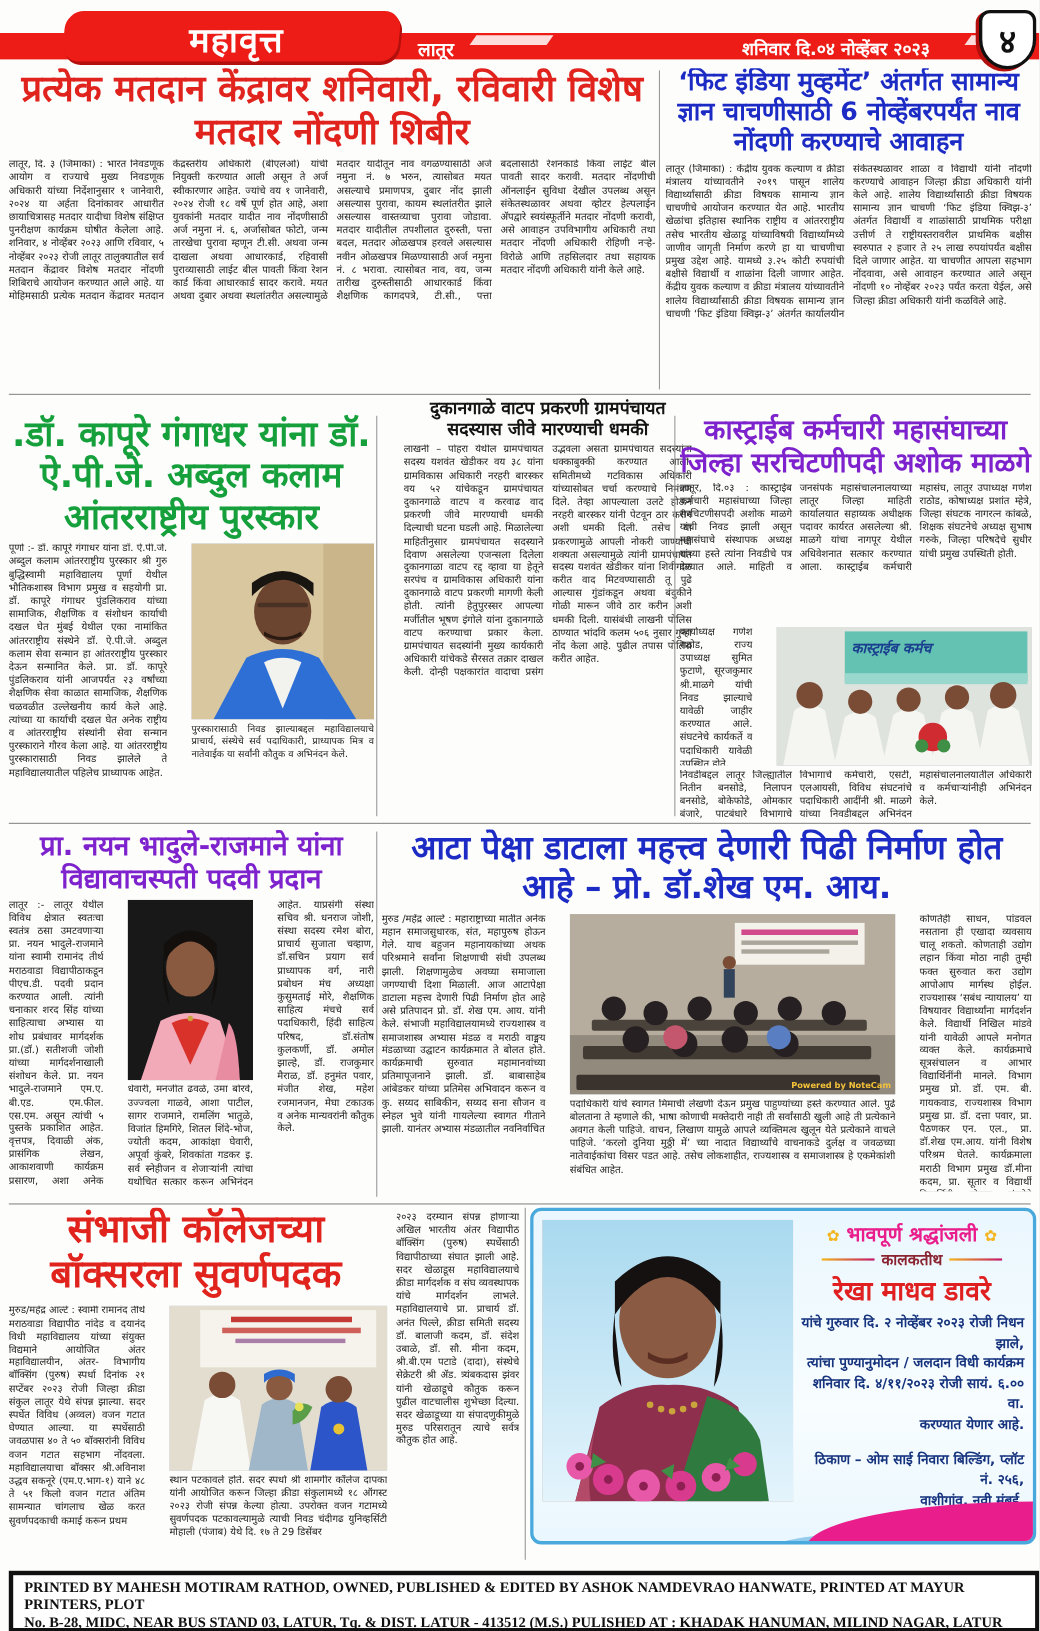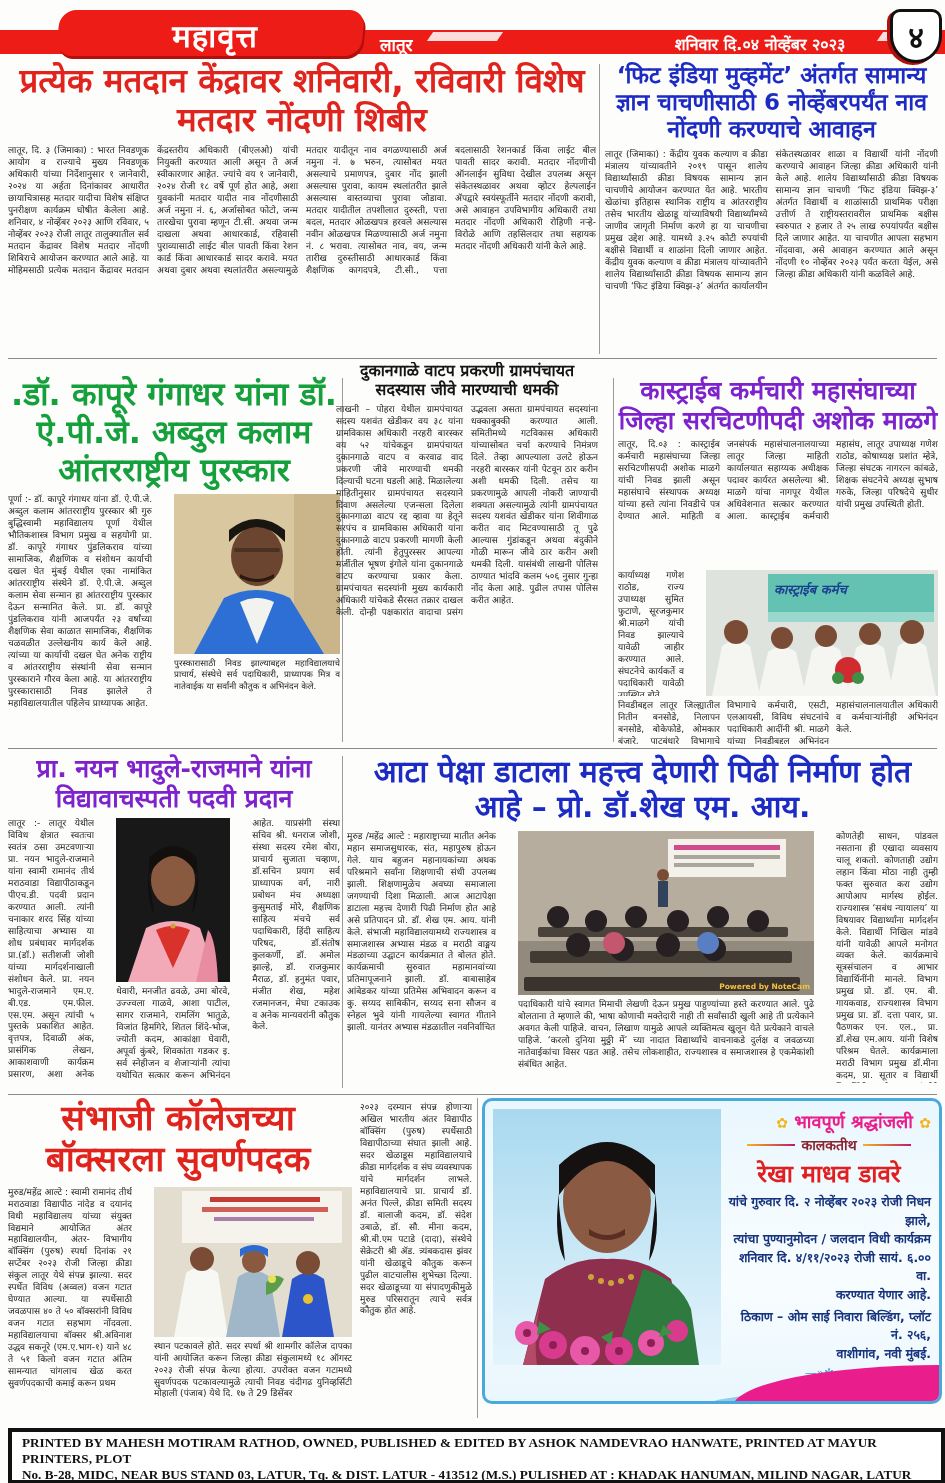--- a/index.html
+++ b/index.html
@@ -40,21 +40,21 @@
   .flexrow{display:flex;gap:22px;}
   .photo{position:relative;background:#ccc;overflow:hidden;flex:none;}
   .photo svg{display:block;width:100%;height:100%;}
   .ph-overlay{position:absolute;font-weight:bold;pointer-events:none;}
   
   .obit{position:absolute;left:482px;top:1098px;width:454px;height:300px;
         border:3px solid #49a8dc;border-radius:10px;
         background:linear-gradient(180deg,#eaf7fe 0%,#f8fdff 60%,#eaf7fe 100%);overflow:hidden;}
   .obit-photo{position:absolute;left:8px;top:8px;width:228px;height:256px;}
   .obit-right{position:absolute;left:242px;top:6px;width:204px;text-align:center;}
-  .obit-head{color:#e91e8c;font-size:18px;font-weight:bold;margin:2px 0;text-align:right;}
+  .obit-head{color:#e91e8c;font-size:18px;font-weight:bold;margin:2px 0;}
   .obit-flower{color:#f3b41c;font-size:14px;}
   .kala-row{display:flex;align-items:center;justify-content:center;gap:6px;margin:2px 0;}
   .kala-line{height:2px;width:48px;background:linear-gradient(90deg,#f3b41c,#c2186a);}
   .kala-text{color:#8a2430;font-size:14px;font-weight:bold;}
   .obit-name{color:#e02020;font-size:24px;font-weight:bold;margin:2px 0 4px;}
   .obit-detail{color:#16337e;font-size:12.4px;font-weight:bold;line-height:1.5;text-align:right;}
   .obit-div{color:#49a8dc;font-size:12px;margin:3px 0;}
   .obit-mlabel{color:#e91e8c;font-size:14px;font-weight:bold;margin-top:2px;}
   .obit-mourners{color:#16337e;font-size:12.6px;font-weight:bold;line-height:1.45;}
   .obit-wave{position:absolute;right:-4px;bottom:-6px;width:210px;height:42px;background:#e91e8c;
@@ -115,21 +115,21 @@
             <path d="M66 80 Q83 90 100 80 L100 84 Q83 92 66 84Z" fill="#2a1a12"></path>
           </svg>
         </div>
         <div class="caption" style="margin-top:4px;">पुरस्कारासाठी निवड झाल्याबद्दल महाविद्यालयाचे प्राचार्य, संस्थेचे सर्व पदाधिकारी, प्राध्यापक मित्र व नातेवाईक या सर्वांनी कौतुक व अभिनंदन केले.</div>
       </div>
     </div>
   </div>
 
   <div class="vr" style="left:342px;top:378px;height:364px;"></div>
 
-  <div class="art" style="left:336px;top:362px;width:262px;height:382px;">
+  <div class="art" style="left:367px;top:362px;width:262px;height:382px;">
     <h1 class="hl black" style="font-size:16px;">दुकानगाळे वाटप प्रकरणी ग्रामपंचायत सदस्यास जीवे मारण्याची धमकी</h1>
     <div class="body cols2" style="height:330px;margin-top:4px;">लाखनी – पोहरा येथील ग्रामपंचायत सदस्य यशवंत खेडीकर वय ३८ यांना ग्रामविकास अधिकारी नरहरी बारस्कर वय ५२ यांचेकडून ग्रामपंचायत दुकानगाळे वाटप व करवाढ वाद प्रकरणी जीवे मारण्याची धमकी दिल्याची घटना घडली आहे. मिळालेल्या माहितीनुसार ग्रामपंचायत सदस्याने दिवाण असलेल्या एजन्सला दिलेला दुकानगाळा वाटप रद्द व्हावा या हेतूने सरपंच व ग्रामविकास अधिकारी यांना दुकानगाळे वाटप प्रकरणी मागणी केली होती. त्यांनी हेतुपुरस्सर आपल्या मर्जीतील भूषण इंगोले यांना दुकानगाळे वाटप करण्याचा प्रकार केला. ग्रामपंचायत सदस्यांनी मुख्य कार्यकारी अधिकारी यांचेकडे सैरसत तक्रार दाखल केली. दोन्ही पक्षकारांत वादाचा प्रसंग उद्भवला असता ग्रामपंचायत सदस्यांना धक्काबुक्की करण्यात आली. समितीमध्ये गटविकास अधिकारी यांच्यासोबत चर्चा करण्याचे निमंत्रण दिले. तेव्हा आपल्याला उलटे होऊन नरहरी बारस्कर यांनी पेटवून ठार करीन अशी धमकी दिली. तसेच या प्रकरणामुळे आपली नोकरी जाण्याची शक्यता असल्यामुळे त्यांनी ग्रामपंचायत सदस्य यशवंत खेडीकर यांना शिवीगाळ करीत वाद मिटवण्यासाठी तू पुढे आल्यास गुंडांकडून अथवा बंदुकीने गोळी मारून जीवे ठार करीन अशी धमकी दिली. यासंबंधी लाखनी पोलिस ठाण्यात भांदवि कलम ५०६ नुसार गुन्हा नोंद केला आहे. पुढील तपास पोलिस करीत आहेत.</div>
   </div>
 
   <div class="vr" style="left:613px;top:378px;height:364px;"></div>
 
   <div class="art" style="left:618px;top:376px;width:320px;height:368px;">
     <h1 class="hl purple" style="font-size:25px;">कास्ट्राईब कर्मचारी महासंघाच्या जिल्हा सरचिटणीपदी अशोक माळगे</h1>
     <div class="body cols3" style="height:128px;margin-top:4px;">लातूर, दि.०३ : कास्ट्राईब कर्मचारी महासंघाच्या जिल्हा सरचिटणीसपदी अशोक माळगे यांची निवड झाली असून महासंघाचे संस्थापक अध्यक्ष यांच्या हस्ते त्यांना निवडीचे पत्र देण्यात आले. माहिती व जनसंपर्क महासंचालनालयाच्या लातूर जिल्हा माहिती कार्यालयात सहाय्यक अधीक्षक पदावर कार्यरत असलेल्या श्री. माळगे यांचा नागपूर येथील अधिवेशनात सत्कार करण्यात आला. कास्ट्राईब कर्मचारी महासंघ, लातूर उपाध्यक्ष गणेश राठोड, कोषाध्यक्ष प्रशांत म्हेत्रे, जिल्हा संघटक नागरत्न कांबळे, शिक्षक संघटनेचे अध्यक्ष सुभाष गरुके, जिल्हा परिषदेचे सुधीर यांची प्रमुख उपस्थिती होती.</div>
     <div class="flexrow" style="margin-top:3px;">
@@ -318,21 +318,21 @@
       <div class="kala-row">
         <div class="kala-line"></div>
         <span class="kala-text">कालकतीथ</span>
         <div class="kala-line"></div>
       </div>
       <div class="obit-name">रेखा माधव डावरे</div>
       <div class="obit-detail">यांचे गुरुवार दि. २ नोव्हेंबर २०२३ रोजी निधन झाले,</div>
       <div class="obit-detail">त्यांचा पुण्यानुमोदन / जलदान विधी कार्यक्रम</div>
       <div class="obit-detail">शनिवार दि. ४/११/२०२३ रोजी सायं. ६.०० वा.</div>
       <div class="obit-detail">करण्यात येणार आहे.</div>
-      <div class="obit-detail" style="margin-top:3px;">ठिकाण – ओम साई निवारा बिल्डिंग, प्लॉट नं. २५६,</div>
+      <div class="obit-detail" style="margin-top:13px;">ठिकाण – ओम साई निवारा बिल्डिंग, प्लॉट नं. २५६,</div>
       <div class="obit-detail">वाशीगांव, नवी मुंबई.</div>
       <div class="obit-div">—»✻«—</div>
       <div class="obit-mlabel">शोकाकुल</div>
       <div class="obit-mourners">समस्त डावरे आणि गायकवाड</div>
 
     </div>
     <div class="obit-wave2"></div>
     <div class="obit-wave"></div>
   </div>
 

